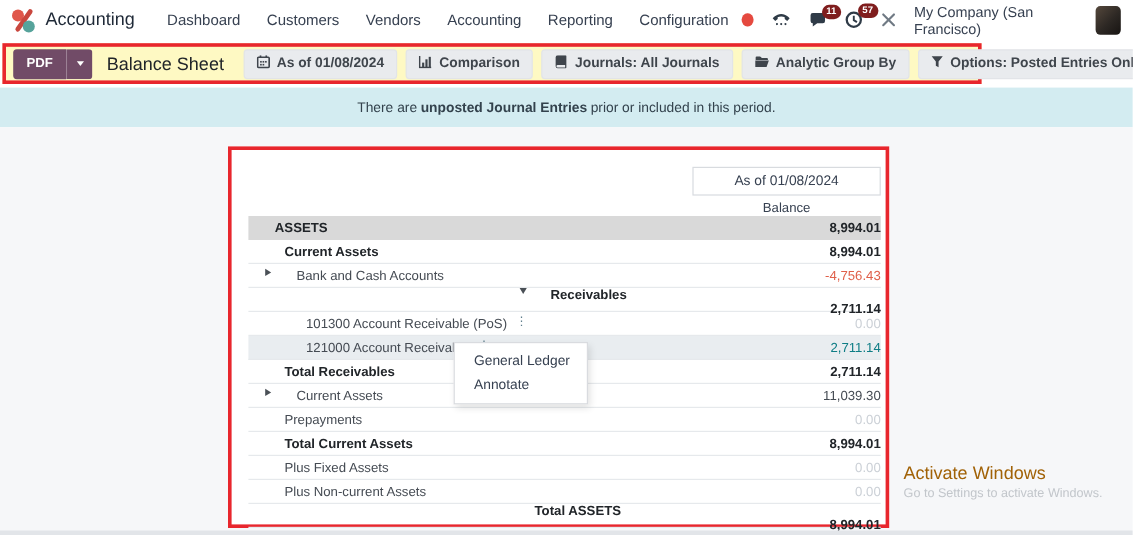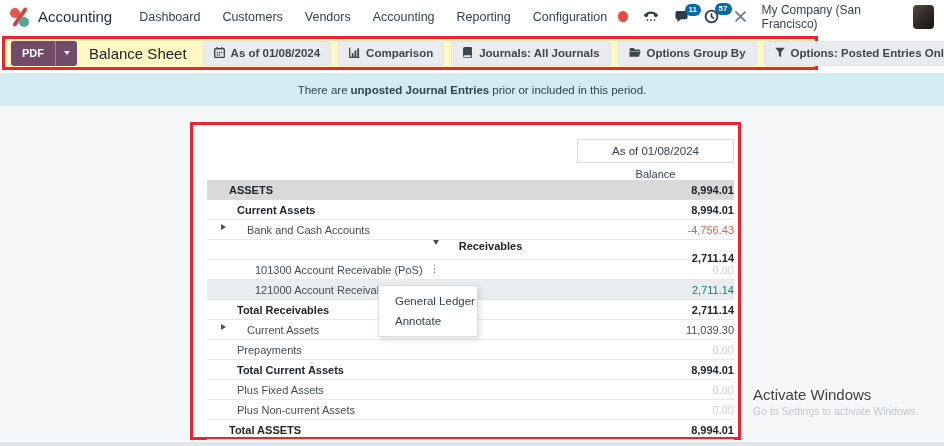--- a/index.html
+++ b/index.html
@@ -17,21 +17,21 @@
   .logo { position:relative; width:20px; height:20px; }
   .logo .c1 { position:absolute; left:0; top:1px; width:10px; height:10px; border-radius:50%; background:#e0574b; }
   .logo .c2 { position:absolute; right:1px; bottom:0; width:10px; height:10px; border-radius:50%; background:#56a39b; }
   .logo .slash { position:absolute; left:8px; top:-1px; width:4px; height:22px; background:#c9473e; border-radius:2px; transform:rotate(35deg); }
   .app-name { font-size:15px; color:#1f2937; }
   .nav { display:flex; align-items:center; }
   .nav-item { font-size:12.5px; color:#374151; padding:0 11px; cursor:pointer; }
   .topbar-right { margin-left:auto; display:flex; align-items:center; gap:15px; }
   .rec-dot { width:11px; height:11px; border-radius:50%; background:#e5493f; }
   .ticon { position:relative; display:flex; align-items:center; }
-  .badge { position:absolute; top:-6px; left:11px; background:#0369a1; color:#fff; font-size:8px;
+  .badge { position:absolute; top:-6px; left:11px; background:#7f1d1d; color:#fff; font-size:8px;
            font-weight:700; border-radius:8px; padding:1px 4px; line-height:1.2; }
   .company { font-size:12px; color:#374151; }
   .avatar { width:24px; height:24px; border-radius:4px;
             background:linear-gradient(135deg,#55483c 0%,#2d2824 55%,#171412 100%); }
 
   
   .toolbar-box { position:absolute; left:2px; top:36px; width:816px; height:34px;
                  border:3px solid #e8262d; background:#fef9c3;
                  display:flex; align-items:center; padding:0 6px; }
   .pdf-group { display:flex; height:25px; }
@@ -78,27 +78,27 @@
   .val.muted { color:#ccd1d7; }
   .val.link { color:#0e7d85; }
   .caret-box { width:26px; display:flex; align-items:center; }
   .caret-right { width:0; height:0; border-top:3.5px solid transparent; border-bottom:3.5px solid transparent;
                  border-left:5px solid #4a5056; }
   .caret-down { width:0; height:0; border-left:3.5px solid transparent; border-right:3.5px solid transparent;
                 border-top:5px solid #4a5056; }
   .dots { font-size:10px; color:#5f7e8c; margin-left:7px; line-height:1; cursor:pointer; }
 
   
-  .ctx-menu { position:absolute; left:185px; top:160px; width:100px; background:#fff;
+  .ctx-menu { position:absolute; left:185px; top:160px; width:112px; background:#fff;
               border:1px solid #d9dbdf; box-shadow:2px 3px 6px rgba(0,0,0,.12); padding:5px 0; z-index:6; }
   .ctx-item { font-size:11.5px; color:#374151; padding:4px 16px; white-space:nowrap; cursor:pointer; }
 
   
   .watermark { position:absolute; left:753px; top:386px; z-index:2; }
-  .wm1 { font-size:15px; color:#404040; }
+  .wm1 { font-size:15px; color:#a16207; }
   .wm2 { font-size:10.5px; color:#c2c6cb; margin-top:2px; }
 </style>
 </head>
 <body>
 
 <div class="screen">
 
   <div class="topbar">
     <div class="brand">
       <span class="logo">
@@ -183,21 +183,21 @@
           <span><svg width="11" height="11" viewBox="0 0 16 16">
               <path fill="#3f454c" d="M4 0h9.5a1 1 0 0 1 1 1v14a1 1 0 0 1-1 1H4a2.5 2.5 0 0 1-2.5-2.5V2.5A2.5 2.5 0 0 1 4 0zm0 12a1.5 1.5 0 0 0 0 3h9v-3H4z"></path>
             </svg></span>
           <span>Journals: All Journals</span>
         </button>
         <button class="filter-btn">
           <span><svg width="12" height="11" viewBox="0 0 17 14">
               <path fill="#3f454c" d="M1 2a1.2 1.2 0 0 1 1.2-1.2h4.1L8.4 2.6h5.9A1.2 1.2 0 0 1 15.5 3.8v1H1V2z"></path>
               <path fill="#3f454c" d="M.6 5.6h16L13.9 13H.6V5.6z"></path>
             </svg></span>
-          <span>Options Group By</span>
+          <span>Analytic Group By</span>
         </button>
         <button class="filter-btn">
           <span><svg width="10" height="11" viewBox="0 0 14 14">
               <path fill="#3f454c" d="M0.5 0.5h13L8.6 6.6v6.9L5.4 11.6V6.6L0.5 0.5z"></path>
             </svg></span>
           <span>Options: Posted Entries Only , Accrual Basis</span>
         </button>
       </div>
   </div>
 
@@ -294,21 +294,21 @@
             <span>Plus Fixed Assets</span>
           </span>
           <span class="val muted">0.00</span>
         </div>
         <div class="rrow normal" style="padding-left: 30px;">
           <span class="lbl">
             <span>Plus Non-current Assets</span>
           </span>
           <span class="val muted">0.00</span>
         </div>
-        <div class="rrow bold" style="padding-left: 22px;">
+        <div class="rrow bold" style="padding-left: 22px; flex-direction: column;">
           <span class="lbl">
             <span>Total ASSETS</span>
           </span>
           <span class="val">8,994.01</span>
         </div>
       </div>
     <div class="ctx-menu">
         <div class="ctx-item">General Ledger</div>
         <div class="ctx-item">Annotate</div>
       </div>

